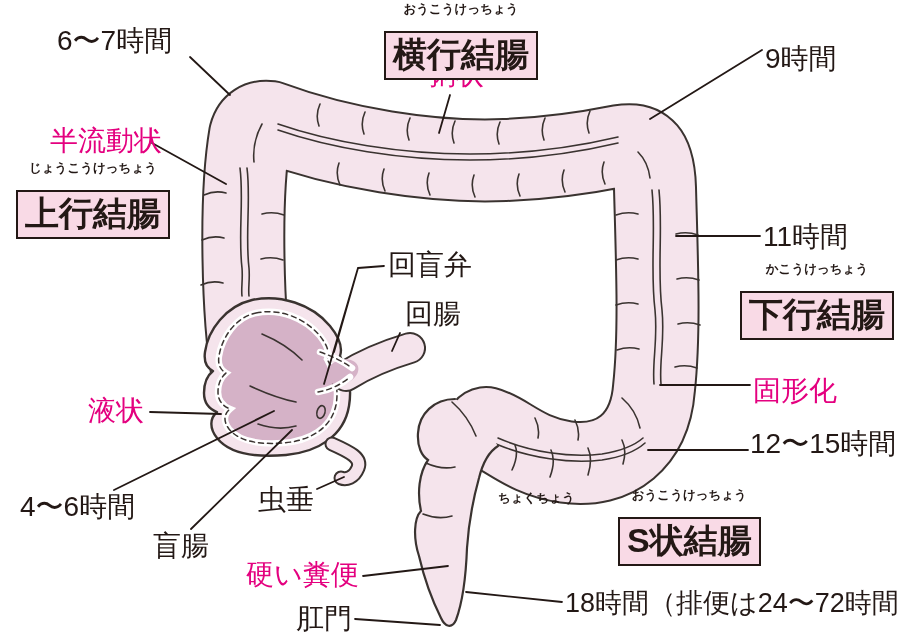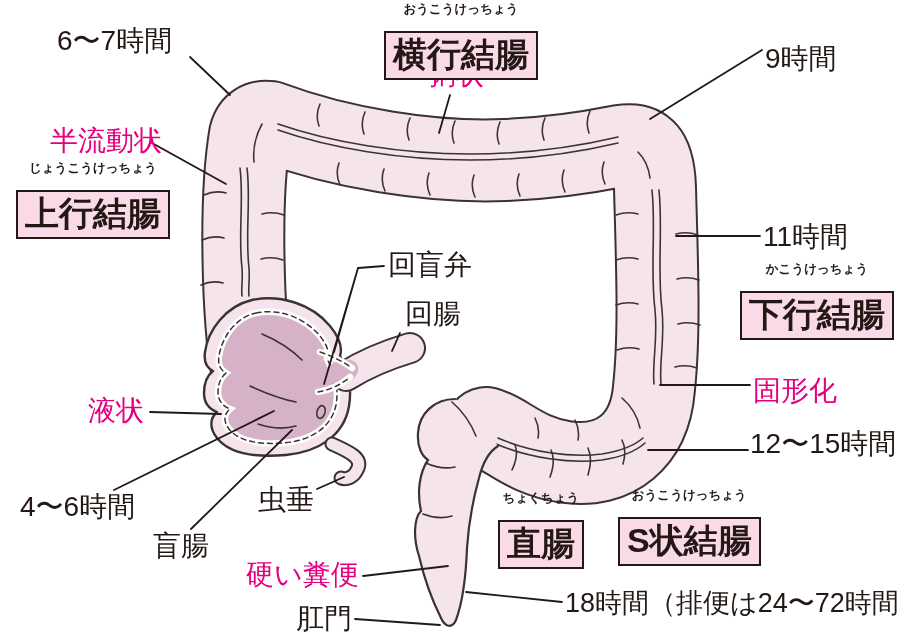--- a/index.html
+++ b/index.html
@@ -151,16 +151,15 @@
   <div class="organ" style="left:740px;top:261px;">
     <div class="furi">かこうけっちょう</div>
     <div class="obox">下行結腸</div>
   </div>
   <div class="organ" style="left:618px;top:487px;">
     <div class="furi">おうこうけっちょう</div>
     <div class="obox">S状結腸</div>
   </div>
   <div class="organ" style="left:498px;top:490px;">
     <div class="furi">ちょくちょう</div>
-    <div class="obox">直腸</div>
   </div>
 
 </div>
 
 </body></html>

